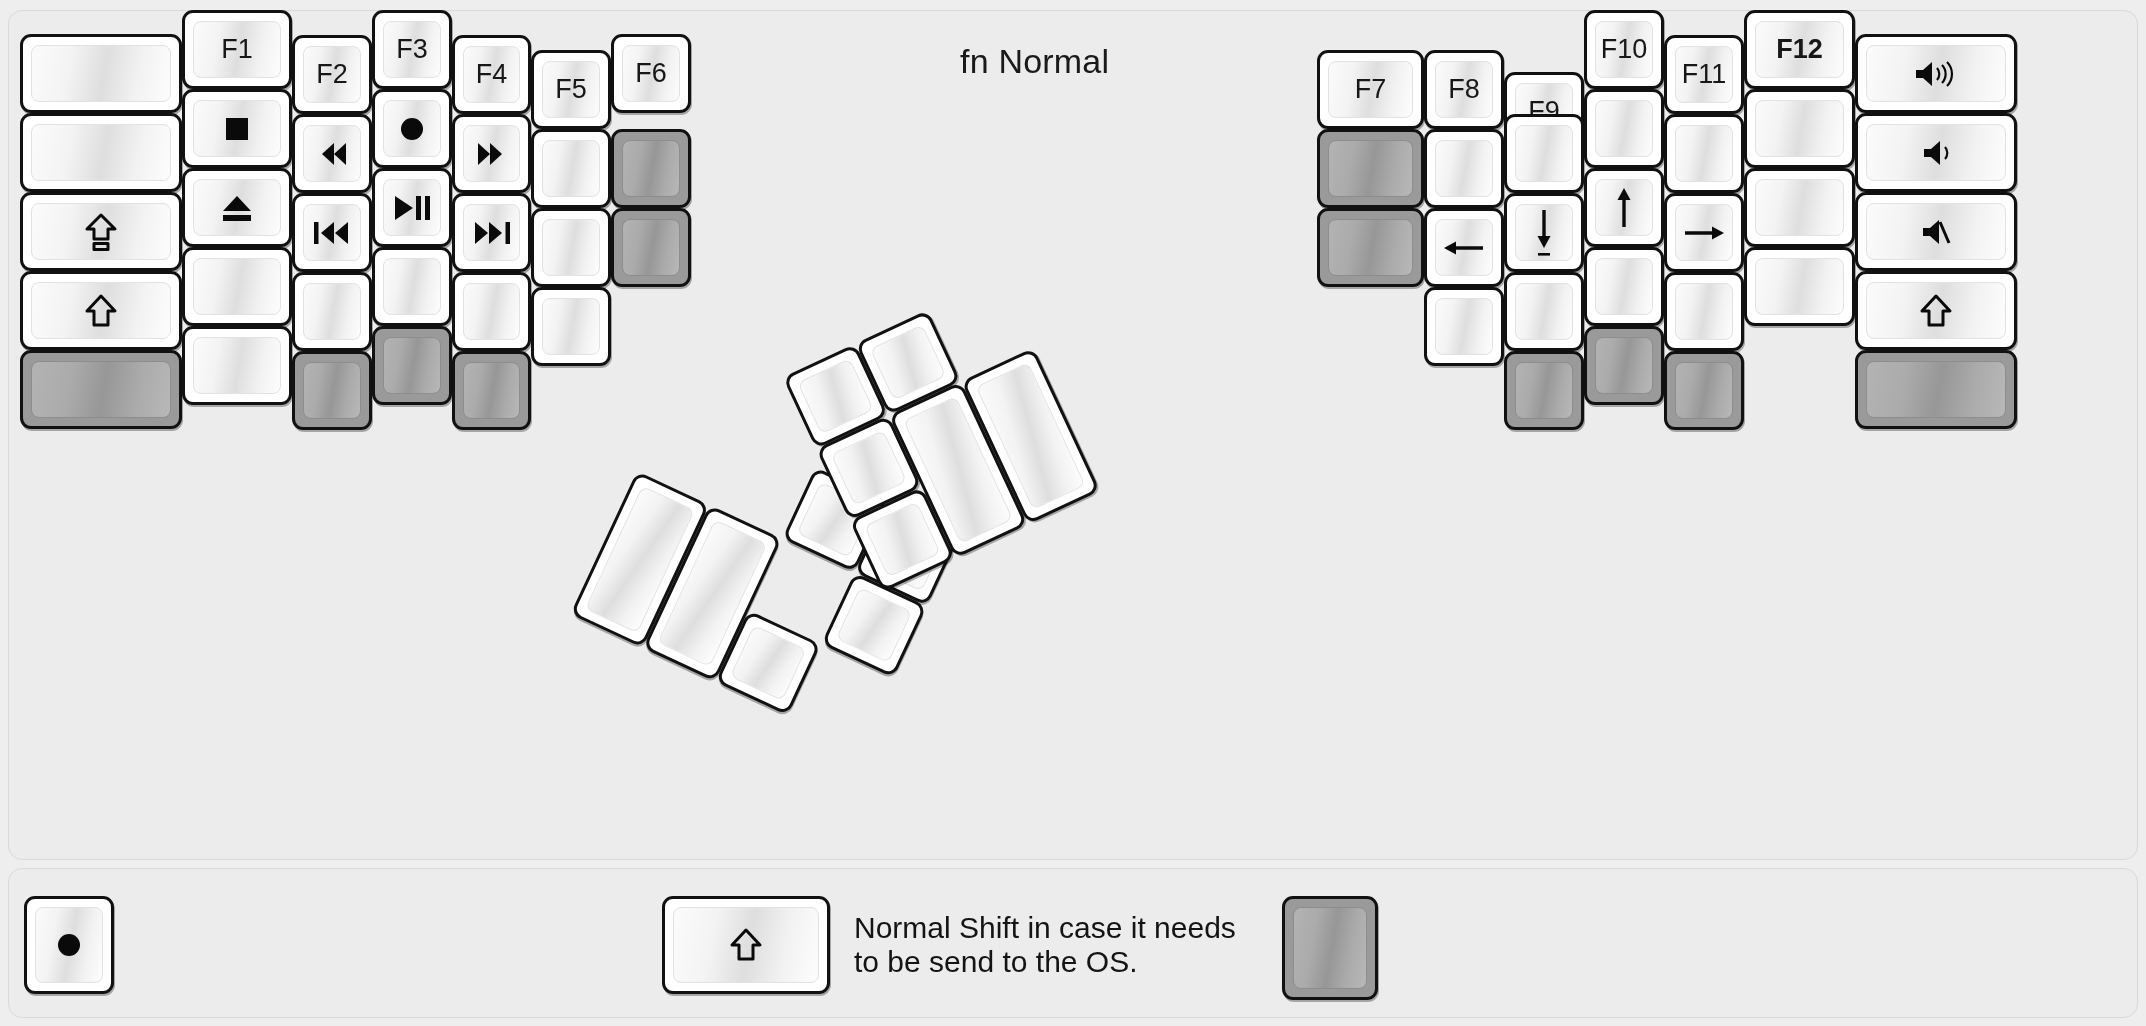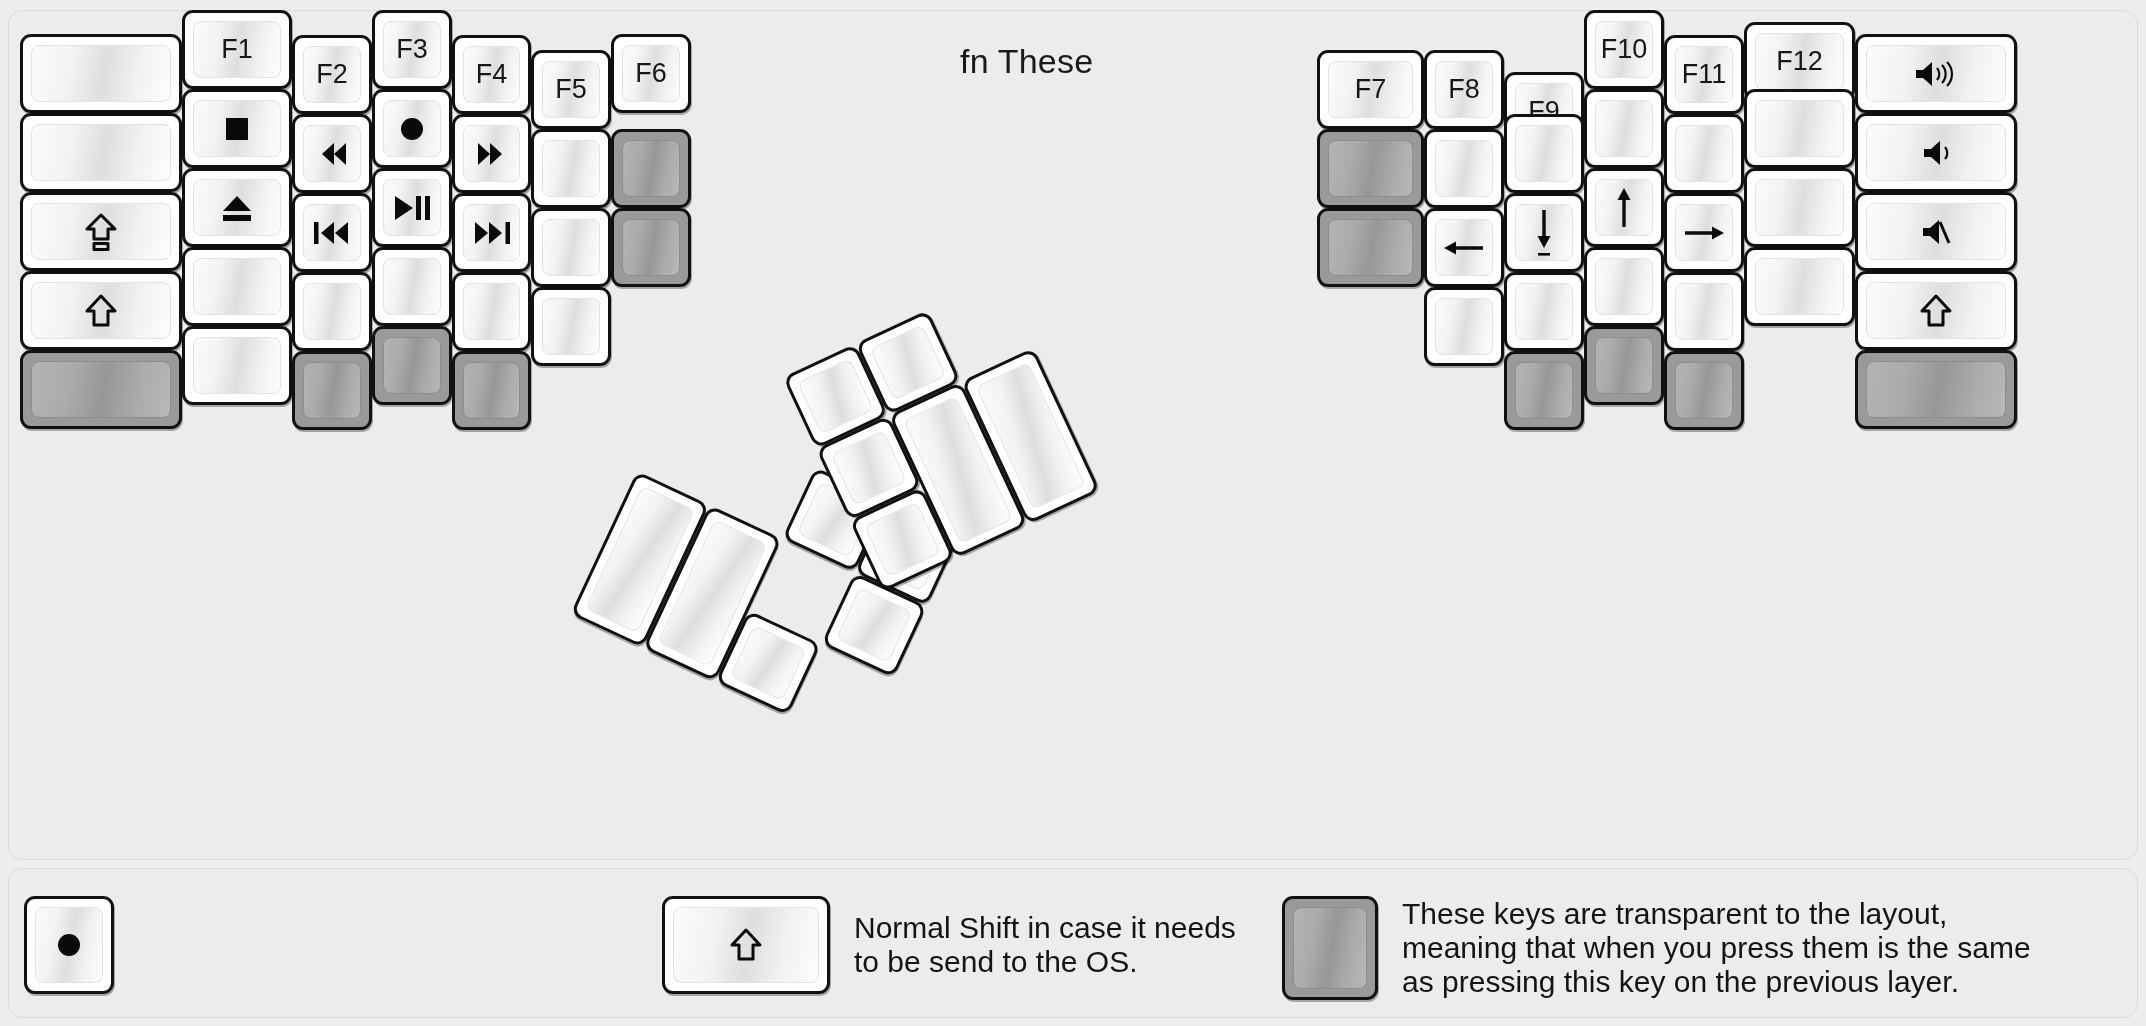--- a/index.html
+++ b/index.html
@@ -88,21 +88,21 @@
   .legend-desc{
     margin-left:24px;font-size:30px;line-height:1.14;color:#141414;
     white-space:pre-line;
   }
 </style>
 </head>
 <body>
 
 <div class="panel" id="keyboard-panel"></div>
 
-<div id="layer-title">fn These</div>
+<div id="layer-title">fn Normal</div>
 
 <div id="keys-layer">
     <div class="key" style="left: 20px; top: 34px; width: 162px; height: 79px;">
       <div class="cap"></div>
     </div>
     <div class="key" style="left: 20px; top: 113px; width: 162px; height: 79px;">
       <div class="cap"></div>
     </div>
     <div class="key" style="left: 20px; top: 192px; width: 162px; height: 79px;">
       <div class="cap">
@@ -374,21 +374,21 @@
           </svg>
         </span>
       </div>
     </div>
     <div class="key" style="left: 1664px; top: 272px; width: 80px; height: 79px;">
       <div class="cap"></div>
     </div>
     <div class="key transparent" style="left: 1664px; top: 351px; width: 80px; height: 79px;">
       <div class="cap"></div>
     </div>
-    <div class="key" style="left: 1744px; top: 22px; width: 111px; height: 79px;">
+    <div class="key" style="left: 1744px; top: 10px; width: 111px; height: 79px; font-weight: bold;">
       <div class="cap">
         <span class="legend-txt">F12</span>
       </div>
     </div>
     <div class="key" style="left: 1744px; top: 89px; width: 111px; height: 79px;">
       <div class="cap"></div>
     </div>
     <div class="key" style="left: 1744px; top: 168px; width: 111px; height: 79px;">
       <div class="cap"></div>
     </div>
@@ -504,17 +504,14 @@
           </span>
         </div>
       </div>
       <div class="legend-desc">Normal Shift in case it needs
 to be send to the OS.</div>
     </div>
     <div class="legend-item" style="left: 1282px; top: 896px;">
       <div class="legend-key transparent" style="width: 90px; height: 98px;">
         <div class="cap"></div>
       </div>
-      <div class="legend-desc">These keys are transparent to the layout,
-meaning that when you press them is the same
-as pressing this key on the previous layer.</div>
     </div>
   </div>
 
 </body></html>

